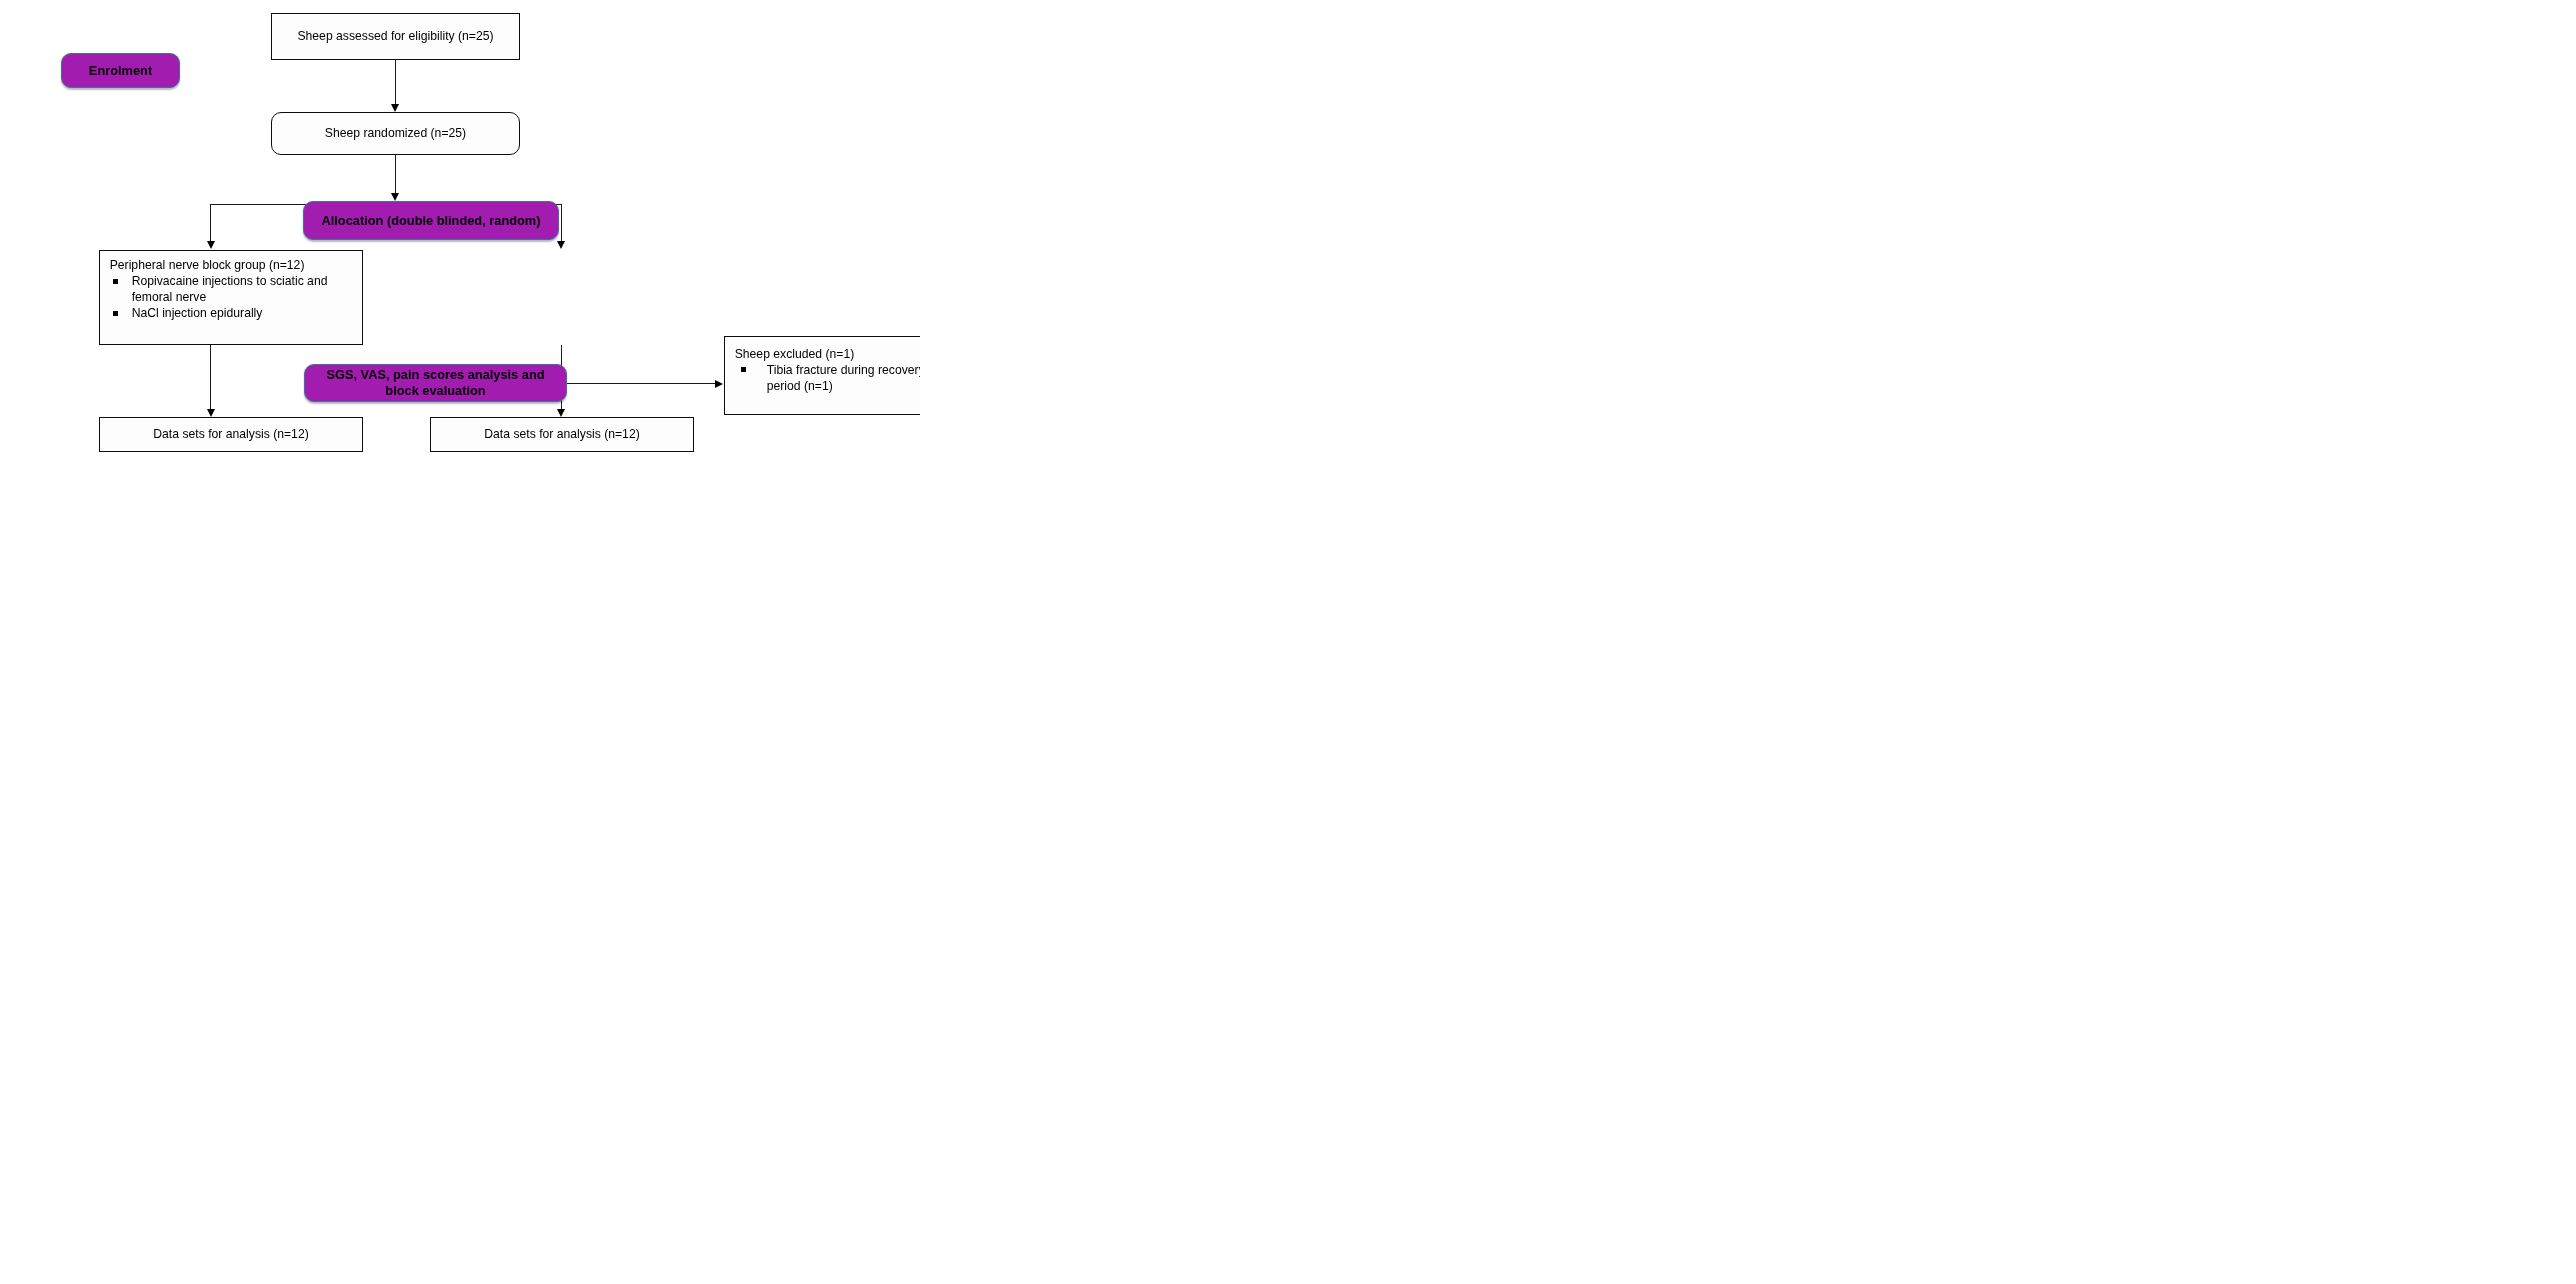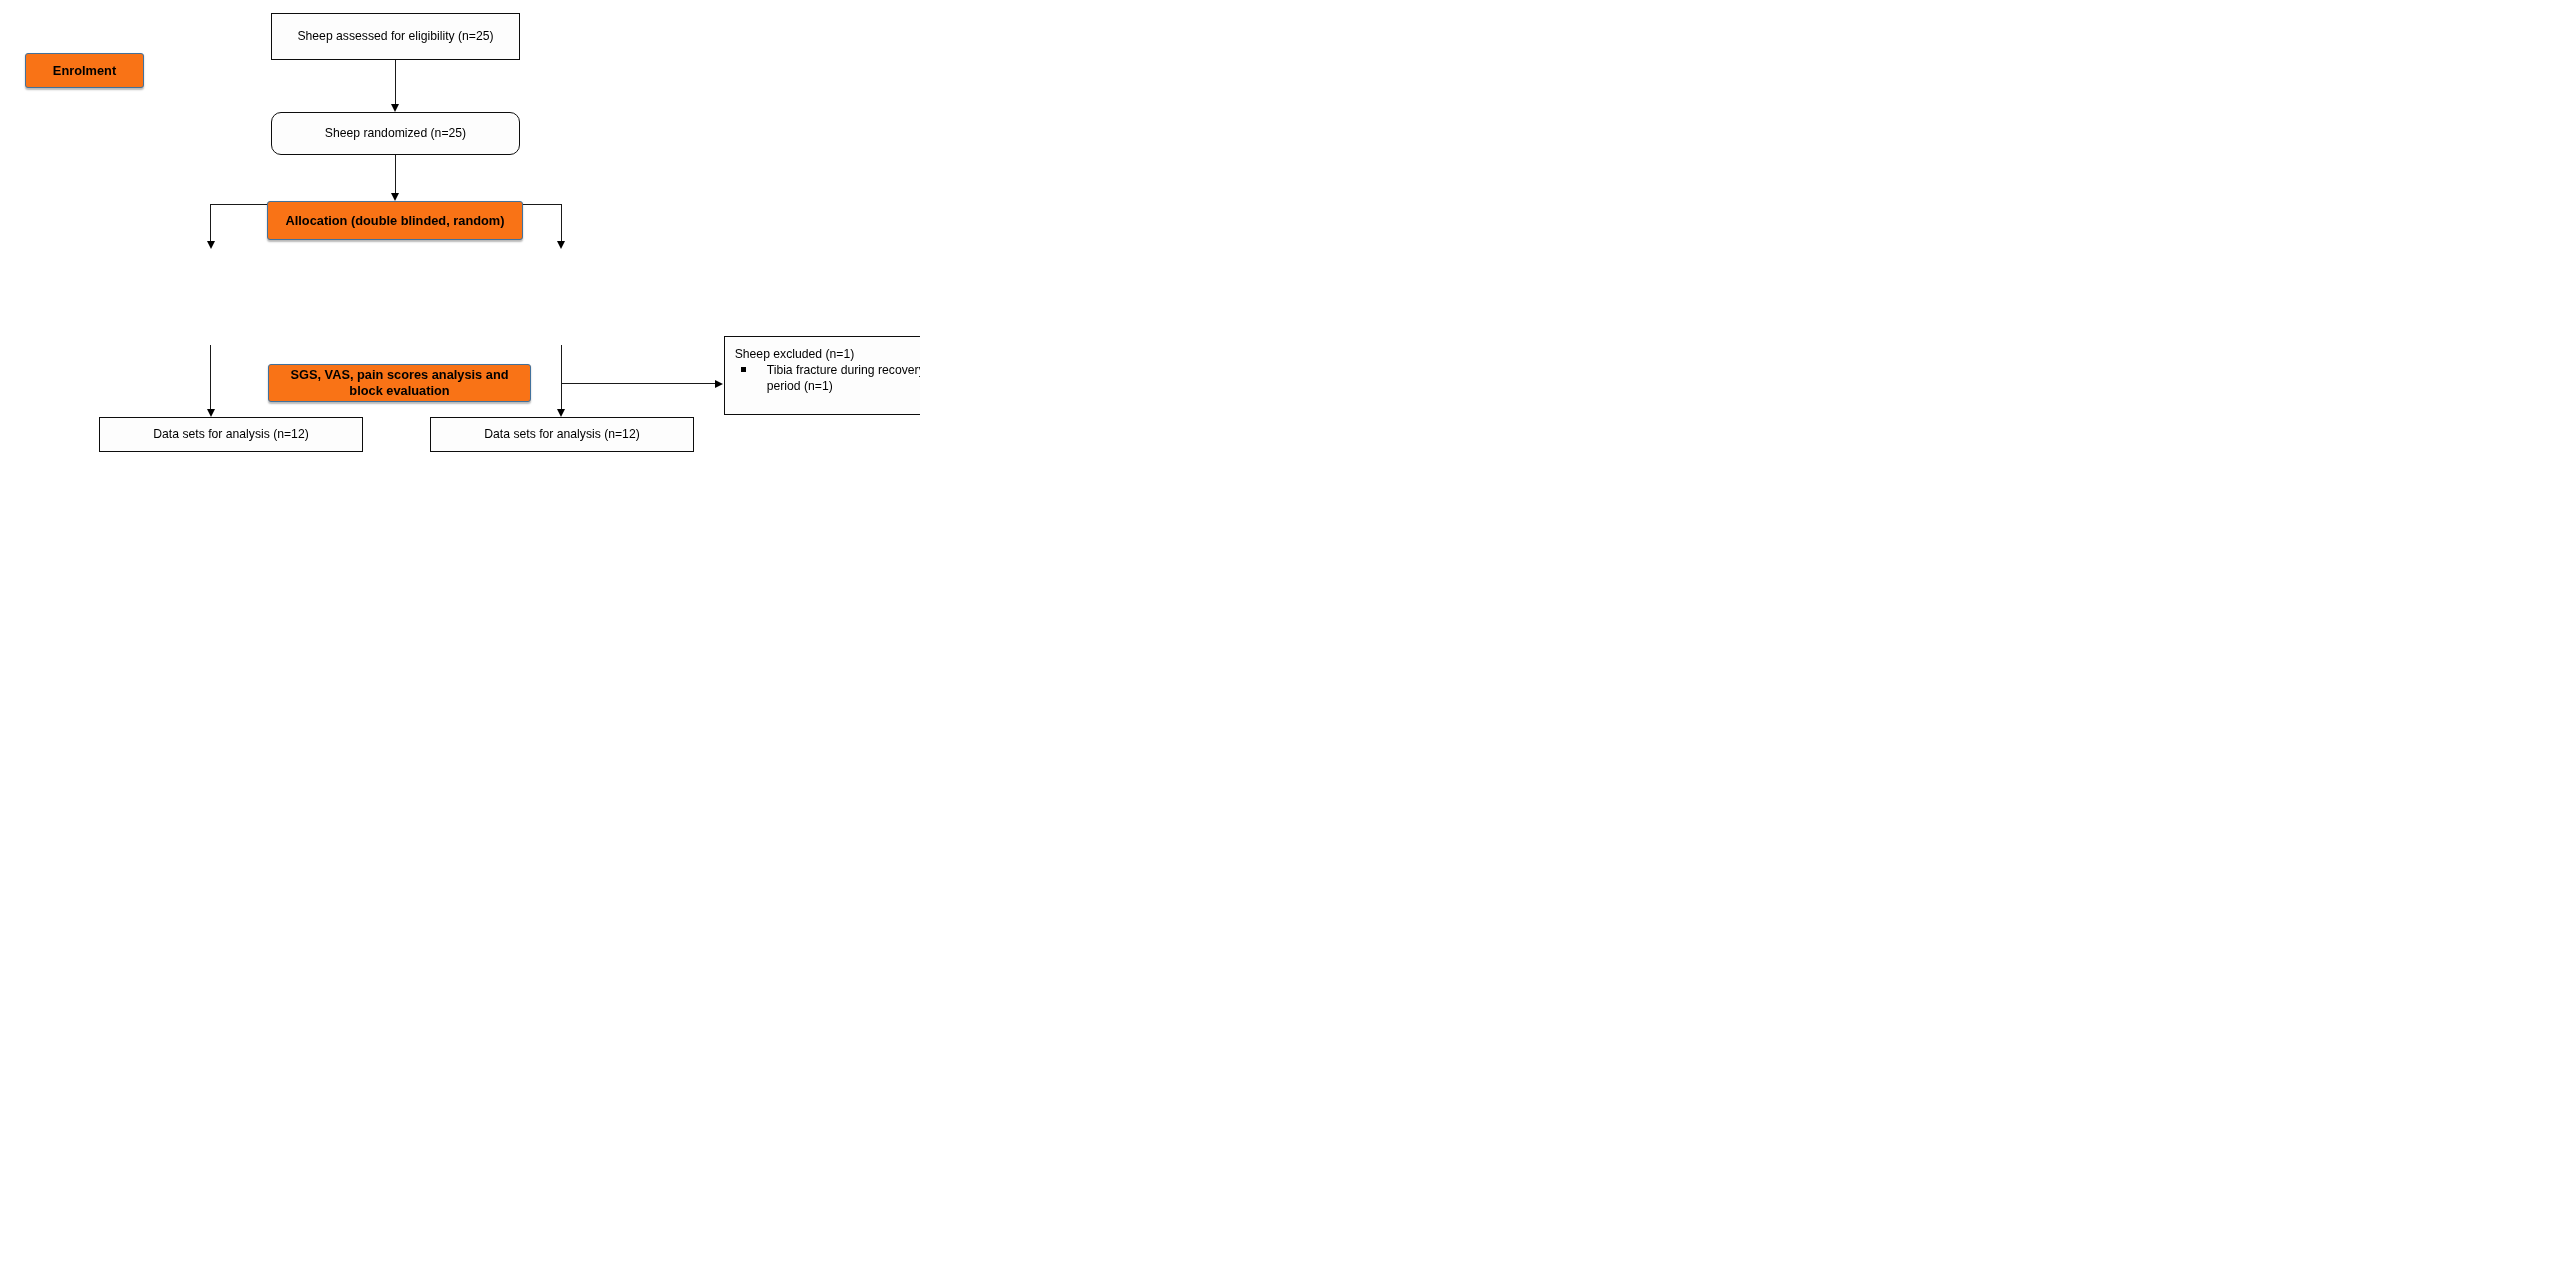--- a/index.html
+++ b/index.html
@@ -19,29 +19,30 @@
     box-sizing:border-box;
   }
   .center-text{
     display:flex;align-items:center;justify-content:center;
     text-align:left;
     font-size:12.2px;line-height:1.2;
   }
   
   .stage{
     position:absolute;
-    background:#f97316;
+    background:#a21caf;
     border:1.2px solid #41719c;
-    border-radius:3px;
+    border-radius:10px;
     box-sizing:border-box;
     display:flex;align-items:center;justify-content:center;
     text-align:center;
     font-weight:bold;font-size:12.8px;line-height:1.25;
     box-shadow:0 1.8px 1.8px rgba(0,0,0,0.28);
     z-index:3;
+    margin-left:36px;
   }
   
   .gbox{
     position:absolute;
     background:#fdfdfd;
     border:1.8px solid #0d0d0d;
     box-sizing:border-box;
     font-size:12.2px;line-height:1.32;
     padding:6.1px 3.7px 0 8.5px;
     z-index:2;
@@ -104,20 +105,31 @@
   </div>
 
   <div class="wbox center-text" style="left:271px;top:112px;width:249px;height:43px;border-radius:10px;">
     <span>Sheep randomized (n=25)</span>
   </div>
 
   <div class="stage" style="left:267px;top:201px;width:256px;height:39px;padding:0 7.3px;">
     <span>Allocation (double blinded, random)</span>
   </div>
 
+  <div class="gbox" style="left:99px;top:250px;width:264px;height:95px;">
+    <div class="title">Peripheral nerve block group (n=12)</div>
+    <div class="bullet-row">
+      <span class="bullet-square"></span>
+      <span>Ropivacaine injections to sciatic and femoral nerve</span>
+    </div>
+    <div class="bullet-row">
+      <span class="bullet-square"></span>
+      <span>NaCl injection epidurally</span>
+    </div>
+  </div>
 
 
   <div class="stage" style="left:268px;top:364px;width:263px;height:38px;padding:0 3.7px;justify-content:center;">
     <span>SGS, VAS, pain scores analysis and block evaluation</span>
   </div>
 
   <div class="gbox excl" style="left:724px;top:336px;width:214px;height:79px;padding-top:8.5px;">
     <div class="title">Sheep excluded (n=1)</div>
     <div class="bullet-row">
       <span class="bullet-square"></span>

